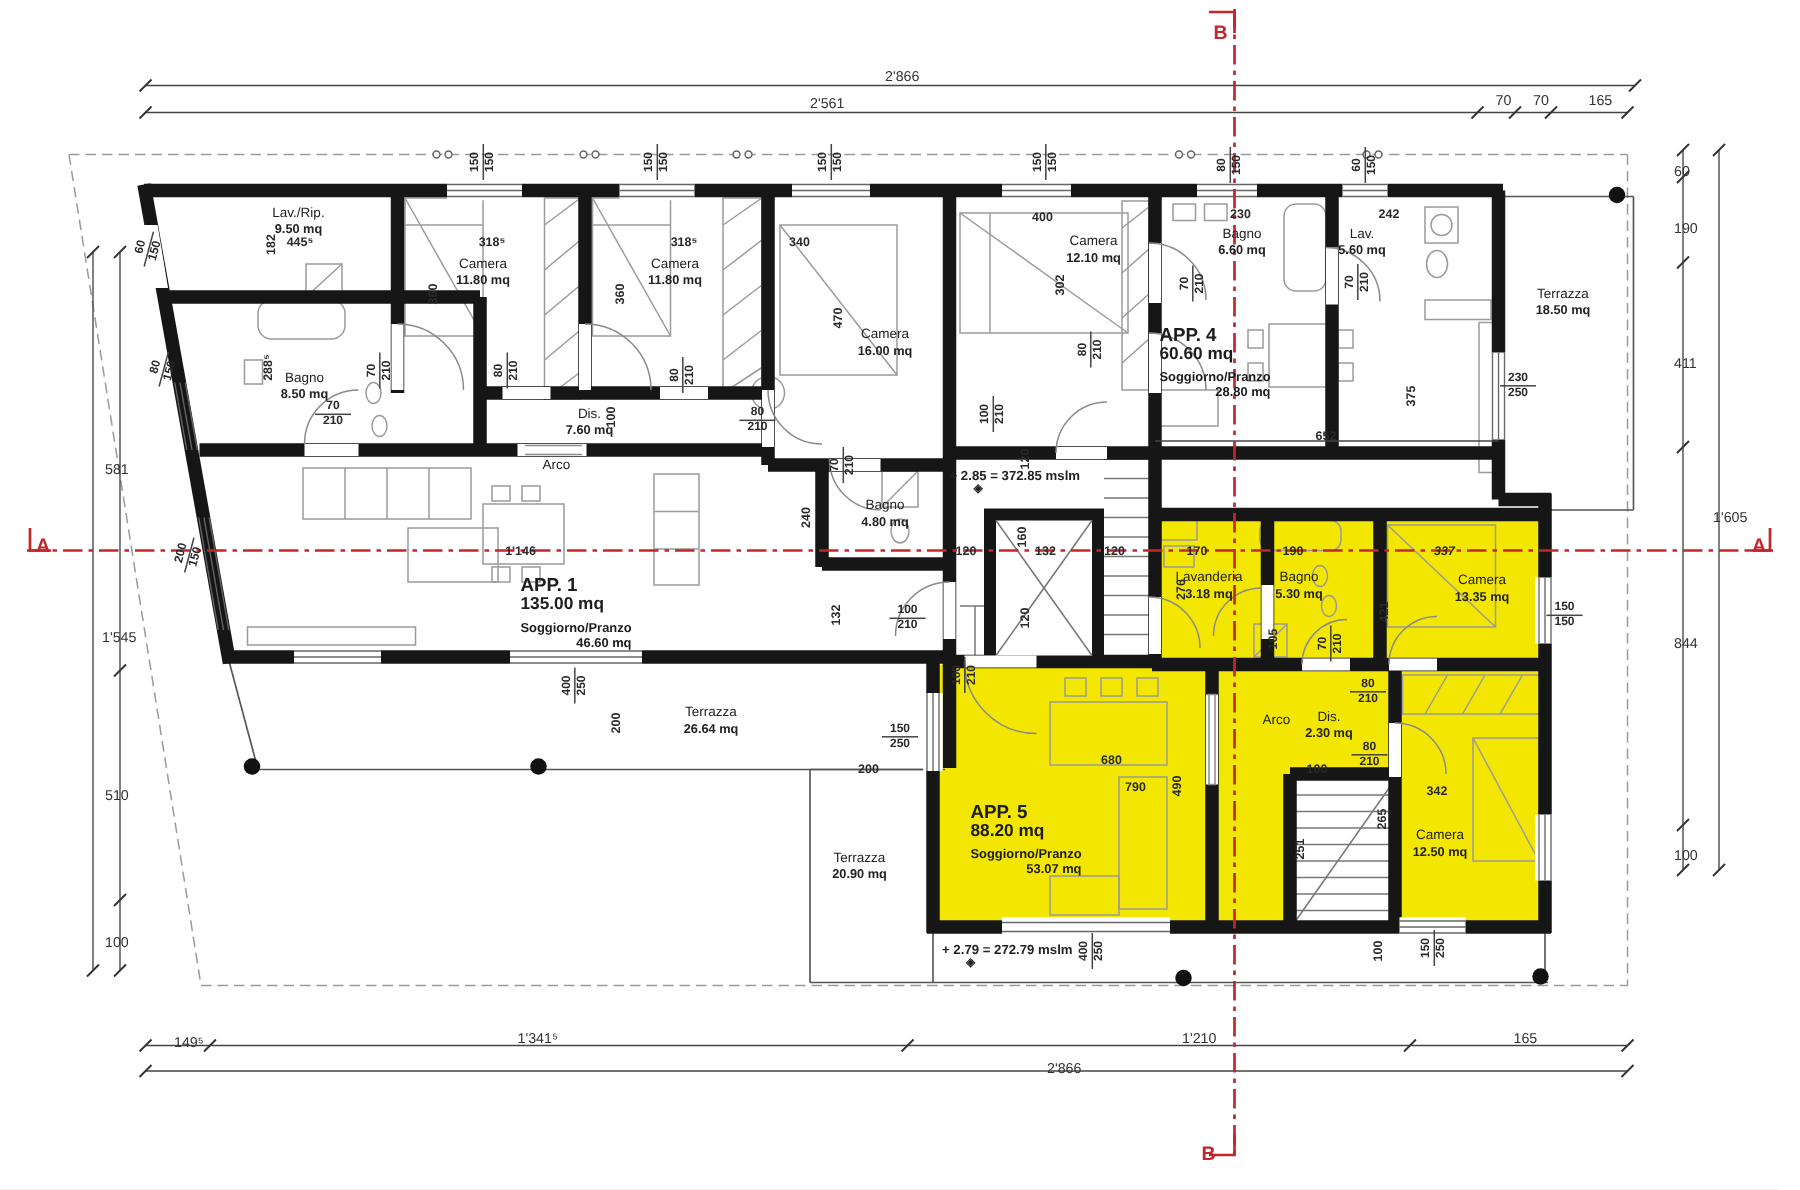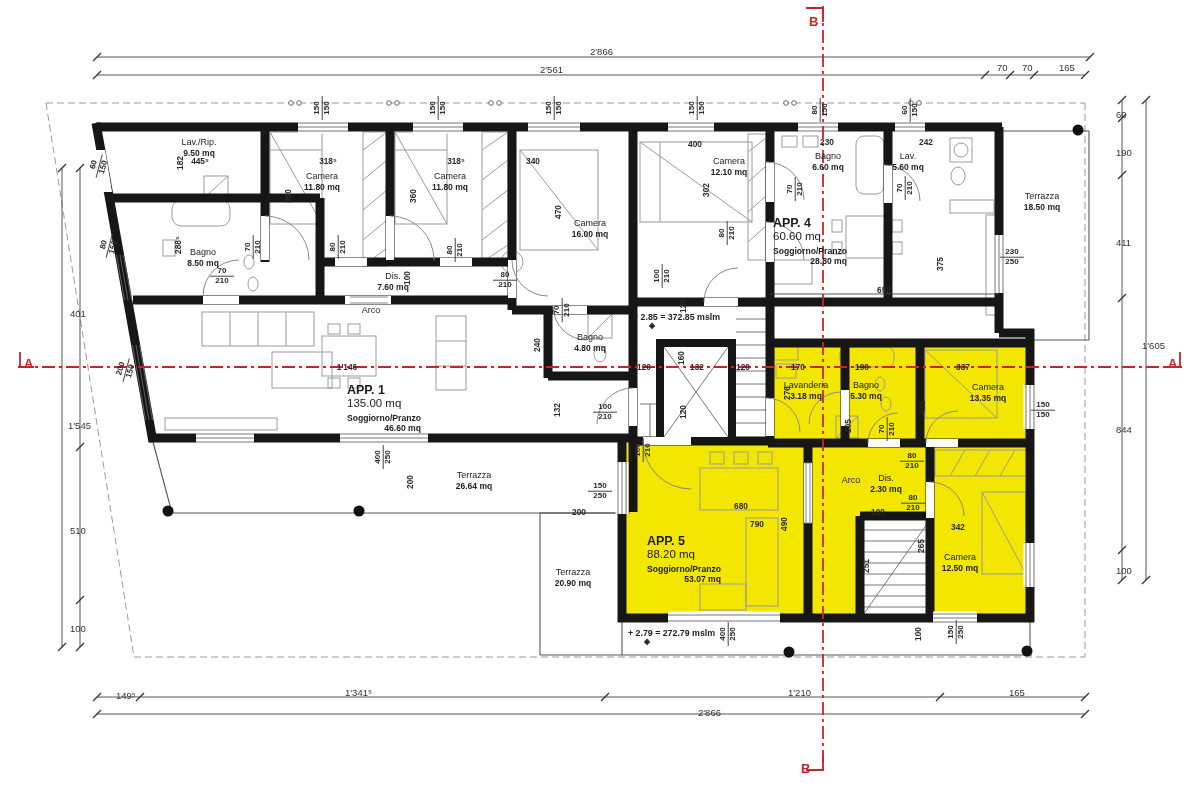--- a/index.html
+++ b/index.html
@@ -9,21 +9,21 @@
   .lbl{position:absolute;transform:translate(-50%,-50%);text-align:center;color:#232323;white-space:nowrap;z-index:6;}
   .rn{font-weight:normal;font-size:9px;line-height:1.2;}
   .ra{font-weight:bold;font-size:8.5px;line-height:1.2;}
   .dim{position:absolute;font-weight:bold;font-size:8.3px;color:#2a2a2a;white-space:nowrap;z-index:6;}
   .bdim{font-weight:normal;font-size:9.5px;color:#333;}
   .sdim{position:absolute;display:flex;flex-direction:column;align-items:center;z-index:6;
         font-weight:bold;font-size:8px;line-height:1.1;color:#2a2a2a;}
   .sdim .bar{width:24px;height:1px;background:#444;margin:0;}
   .apt{position:absolute;color:#1c1c1c;z-index:6;white-space:nowrap;}
   .apt .l1{font-weight:bold;font-size:12.5px;line-height:1.15;}
-  .apt .l2{font-weight:normal;font-size:11.5px;line-height:1.15;}
+  .apt .l2{font-weight:bold;font-size:11.5px;line-height:1.15;}
   .apt .l3{font-weight:bold;font-size:8.6px;line-height:1.2;margin-top:2px;}
   .apt .l4{font-weight:bold;font-size:8.6px;line-height:1.2;text-align:right;}
   .lvl{position:absolute;font-weight:bold;font-size:8.8px;color:#222;z-index:6;white-space:nowrap;}
   .lvl .dia{display:block;font-size:8px;margin-left:16px;line-height:1;}
   .sec{position:absolute;color:#c2272b;font-weight:bold;font-size:13px;z-index:7;}
 </style>
 </head>
 <body>
 
 <div id="stage">
@@ -529,21 +529,21 @@
     <div class="dim bdim" style="left: 590px; top: 46px;">2'866</div>
     <div class="dim bdim" style="left: 540px; top: 64px;">2'561</div>
     <div class="dim bdim" style="left: 997px; top: 62px;">70</div>
     <div class="dim bdim" style="left: 1022px; top: 62px;">70</div>
     <div class="dim bdim" style="left: 1059px; top: 62px;">165</div>
     <div class="dim bdim" style="left: 116px; top: 690px;">149⁵</div>
     <div class="dim bdim" style="left: 345px; top: 687px;">1'341⁵</div>
     <div class="dim bdim" style="left: 788px; top: 687px;">1'210</div>
     <div class="dim bdim" style="left: 1009px; top: 687px;">165</div>
     <div class="dim bdim" style="left: 698px; top: 707px;">2'866</div>
-    <div class="dim bdim" style="left: 70px; top: 308px;">401</div>
+    <div class="dim bdim" style="left: 70px; top: 308px;">581</div>
     <div class="dim bdim" style="left: 68px; top: 420px;">1'545</div>
     <div class="dim bdim" style="left: 70px; top: 525px;">510</div>
     <div class="dim bdim" style="left: 70px; top: 623px;">100</div>
     <div class="dim bdim" style="left: 1116px; top: 109px;">60</div>
     <div class="dim bdim" style="left: 1116px; top: 147px;">190</div>
     <div class="dim bdim" style="left: 1116px; top: 237px;">411</div>
     <div class="dim bdim" style="left: 1116px; top: 424px;">844</div>
     <div class="dim bdim" style="left: 1116px; top: 565px;">100</div>
     <div class="dim bdim" style="left: 1142px; top: 340px;">1'605</div>
     <div class="dim" style="left: 200px; top: 161px; transform: translate(-50%, -50%);">445⁵</div>
@@ -559,21 +559,21 @@
     <div class="dim" style="left: 558px; top: 212px; transform: translate(-50%, -50%) rotate(-90deg);">470</div>
     <div class="dim" style="left: 706px; top: 190px; transform: translate(-50%, -50%) rotate(-90deg);">302</div>
     <div class="dim" style="left: 178px; top: 245px; transform: translate(-50%, -50%) rotate(-90deg);">288⁵</div>
     <div class="dim" style="left: 407px; top: 278px; transform: translate(-50%, -50%) rotate(-90deg);">100</div>
     <div class="dim" style="left: 347px; top: 367px; transform: translate(-50%, -50%);">1'146</div>
     <div class="dim" style="left: 644px; top: 367px; transform: translate(-50%, -50%);">120</div>
     <div class="dim" style="left: 697px; top: 367px; transform: translate(-50%, -50%);">132</div>
     <div class="dim" style="left: 743px; top: 367px; transform: translate(-50%, -50%);">120</div>
     <div class="dim" style="left: 798px; top: 367px; transform: translate(-50%, -50%);">170</div>
     <div class="dim" style="left: 862px; top: 367px; transform: translate(-50%, -50%);">190</div>
-    <div class="dim" style="left: 963px; top: 367px; transform: translate(-50%, -50%);">337</div>
+    <div class="dim" style="left: 963px; top: 367px; transform: translate(-50%, -50%); font-style: italic;">337</div>
     <div class="dim" style="left: 940px; top: 264px; transform: translate(-50%, -50%) rotate(-90deg);">375</div>
     <div class="dim" style="left: 884px; top: 290px; transform: translate(-50%, -50%);">652</div>
     <div class="dim" style="left: 537px; top: 345px; transform: translate(-50%, -50%) rotate(-90deg);">240</div>
     <div class="dim" style="left: 557px; top: 410px; transform: translate(-50%, -50%) rotate(-90deg);">132</div>
     <div class="dim" style="left: 683px; top: 306px; transform: translate(-50%, -50%) rotate(-90deg);">120</div>
     <div class="dim" style="left: 681px; top: 358px; transform: translate(-50%, -50%) rotate(-90deg);">160</div>
     <div class="dim" style="left: 683px; top: 412px; transform: translate(-50%, -50%) rotate(-90deg);">120</div>
     <div class="dim" style="left: 787px; top: 393px; transform: translate(-50%, -50%) rotate(-90deg);">276</div>
     <div class="dim" style="left: 848px; top: 426px; transform: translate(-50%, -50%) rotate(-90deg);">105</div>
     <div class="dim" style="left: 922px; top: 408px; transform: translate(-50%, -50%) rotate(-90deg);">421</div>

